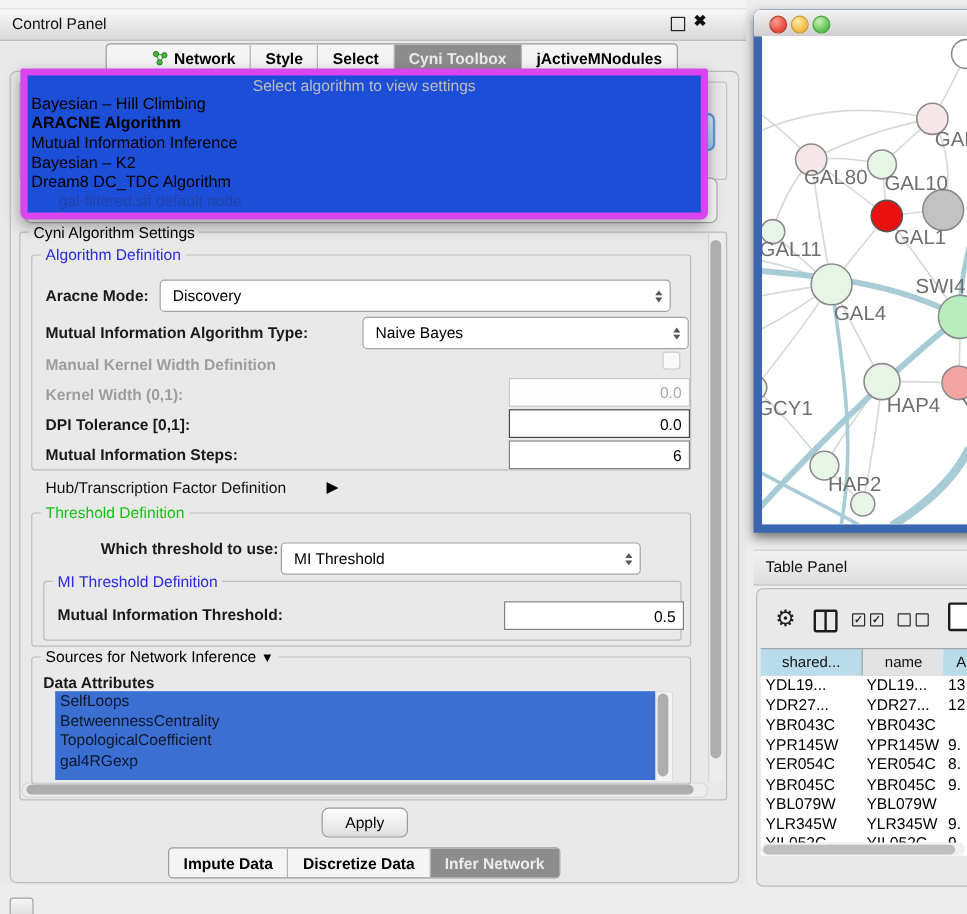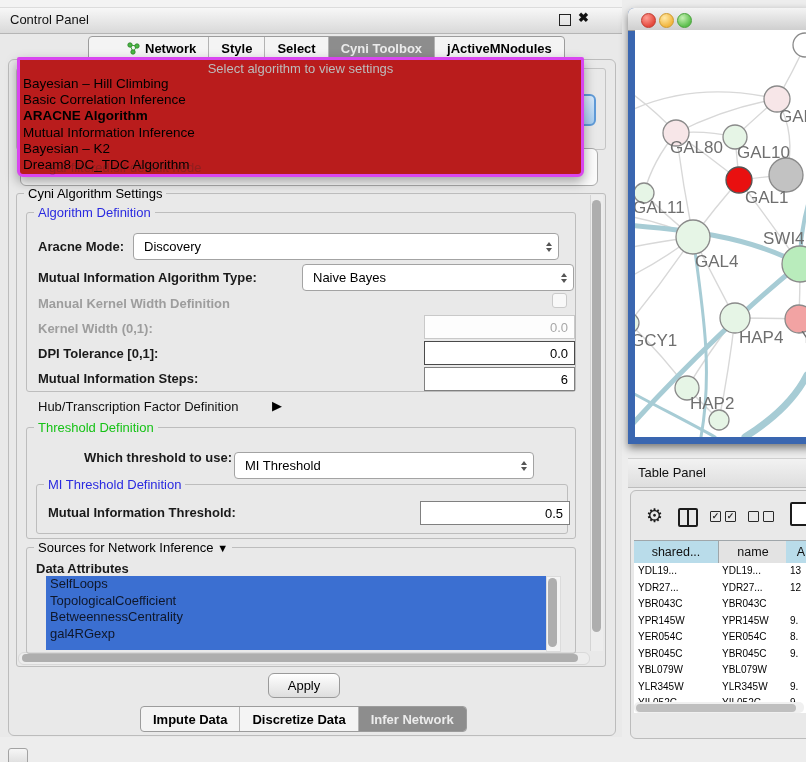--- a/index.html
+++ b/index.html
@@ -21,22 +21,22 @@
   .tabbar{display:flex;height:23px;border:1px solid #9c9c9c;border-radius:4px;
       overflow:hidden;background:#f4f4f4;z-index:20;font-size:13px;font-weight:bold;}
   .tab{display:flex;align-items:center;justify-content:center;padding:0 12px;
       border-right:1px solid #b3b3b3;color:#000;white-space:nowrap;}
   .tab:last-child{border-right:none;}
   .tab.sel{background:#8d8d8d;color:#ececec;}
   .toptabs{left:88px;top:36px;padding-left:26px;}
   .bottabs{left:140px;top:706px;height:24px;}
   .net-ico{width:13px;height:13px;margin-right:5px;}
   
-  .popup{left:17px;top:57px;width:561px;height:114px;background:#b91c1c;
-      border:3px solid #d946ef;border-radius:2px 2px 6px 6px;
+  .popup{left:17px;top:57px;width:561px;height:114px;background:#1d4ed8;
+      border:6px solid #d946ef;border-radius:2px 2px 6px 6px;
       box-shadow:0 5px 12px rgba(0,0,0,.35);z-index:50;}
   .popup-hint{text-align:center;font-size:13px;color:#bcbcbc;height:15px;padding-top:1px;}
   .popup-item{font-size:13.5px;color:#000;height:16.2px;line-height:16.2px;padding-left:3px;}
   .popup-item.bold{font-weight:bold;}
   
   .ghost-gbox{left:16px;top:68px;width:588px;height:80px;border:1px solid #c4c4c4;border-radius:3px;z-index:5;}
   .ghost-spin{left:564px;top:94px;width:28px;height:28px;border:2px solid #5f9bd8;border-radius:6px;
       background:linear-gradient(#d8eafb,#a7cef1);z-index:6;display:flex;flex-direction:column;
       align-items:center;justify-content:center;}
   .ghost-combo{left:20px;top:148px;width:576px;height:36px;border:1px solid #ababab;
@@ -101,21 +101,21 @@
   .pane-ico div{position:absolute;left:7px;top:0;width:2px;height:15px;background:#1c1c1c;}
   .cb-pair{display:flex;gap:4px;}
   .cb-sm{width:9px;height:9px;border:1.5px solid #2a2a2a;border-radius:1px;font-size:9px;
       line-height:9px;text-align:center;color:#2a2a2a;font-weight:bold;}
   .doc-ico{left:790px;top:502px;width:15px;height:20px;border:2px solid #1c1c1c;border-radius:2px;background:#fff;}
   .hd-cell{height:22px;border:1px solid #9fa6aa;border-left:none;font-size:12.5px;
       display:flex;align-items:center;justify-content:center;color:#111;}
   .hd-blue{background:#b9dcea;}
   .hd-gray{background:#e3e3e3;border-left:1px solid #9fa6aa;}
   .rows-wrap{left:634px;top:563px;width:172px;height:150px;background:#fff;overflow:hidden;z-index:1;}
-  .trow{display:flex;height:16.5px;line-height:16.5px;font-size:10px;color:#000;}
+  .trow{display:flex;height:16.5px;line-height:16.5px;font-size:13px;color:#000;}
   .tc1{width:84px;padding-left:4px;box-sizing:border-box;overflow:hidden;}
   .tc2{width:68px;padding-left:4px;box-sizing:border-box;overflow:hidden;}
   .tc3{padding-left:4px;overflow:hidden;}
   .tbl-hsb{left:634px;top:702px;width:170px;height:11px;background:#f0f0f0;border-radius:5px;z-index:3;}
   .tbl-hsb div{position:absolute;left:2px;top:1.5px;width:160px;height:8px;background:#bfbfbf;border-radius:4px;}
 </style>
 </head>
 <body>
 
 <div id="root">
@@ -159,21 +159,20 @@
   <div class="abs ghost-spin">
     <i class="tri-up"></i>
       <i class="tri-down"></i>
   </div>
   <div class="abs ghost-combo"></div>
   <div class="abs ghost-text">gal-filtered.sif default node</div>
 
   <div class="abs popup">
     <div class="popup-hint">Select algorithm to view settings</div>
     <div class="popup-item">Bayesian – Hill Climbing</div>
-    <div class="popup-item">Basic Correlation Inference</div>
     <div class="popup-item bold">ARACNE Algorithm</div>
     <div class="popup-item">Mutual Information Inference</div>
     <div class="popup-item">Bayesian – K2</div>
     <div class="popup-item">Dream8 DC_TDC Algorithm</div>
   </div>
 
   <div class="abs gbox" style="left:16px;top:193px;width:588px;height:472px;"></div>
   <div class="gtitle" style="left:24px;top:186px;">Cyni Algorithm Settings</div>
 
   <div class="abs sb-track-v" style="left:590px;top:195px;width:12px;height:456px;"></div>
@@ -244,22 +243,22 @@
 
   <div class="abs gbox" style="left:26px;top:547px;width:548px;height:105px;"></div>
   <div class="gtitle" style="left:34px;top:540px;">
     <span>Sources for Network Inference</span>
     <span style="font-size:11px;">▼</span>
   </div>
   <div class="abs lbl" style="left:36px;top:561px;">Data Attributes</div>
 
   <div class="abs attr-list">
     <div class="attr-item">SelfLoops</div>
+    <div class="attr-item">BetweennessCentrality</div>
     <div class="attr-item">TopologicalCoefficient</div>
-    <div class="attr-item">BetweennessCentrality</div>
     <div class="attr-item">gal4RGexp</div>
   </div>
   <div class="abs list-sb"></div>
   <div class="abs sb-thumb" style="left:548px;top:578px;width:9px;height:69px;"></div>
 
   <div class="abs apply-btn">
     <span>Apply</span>
   </div>
 
   <div class="abs tabbar bottabs">

